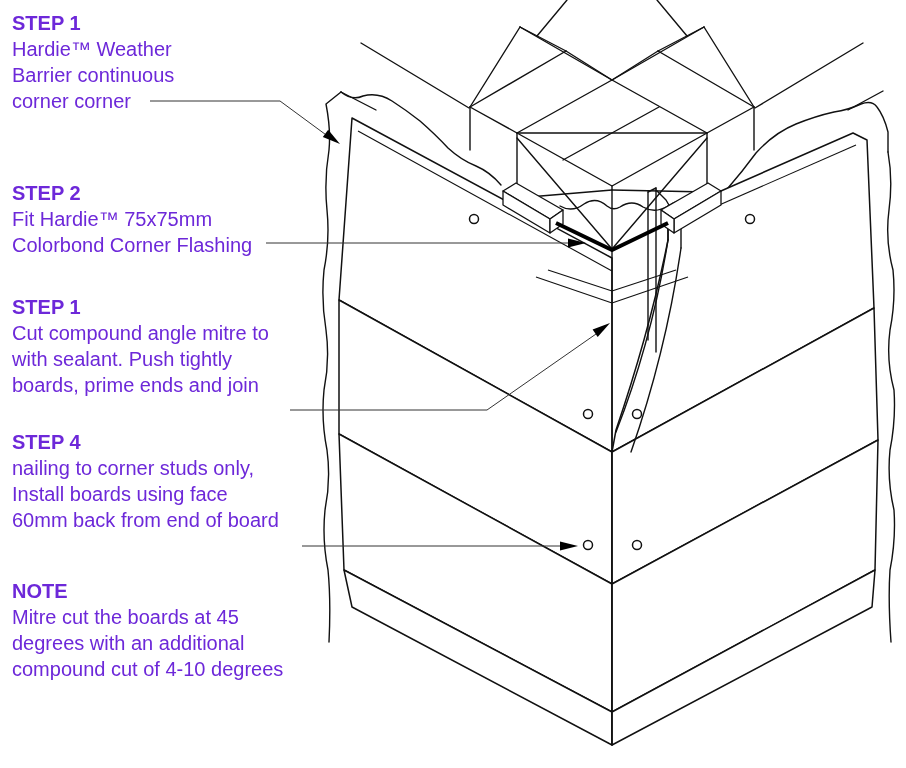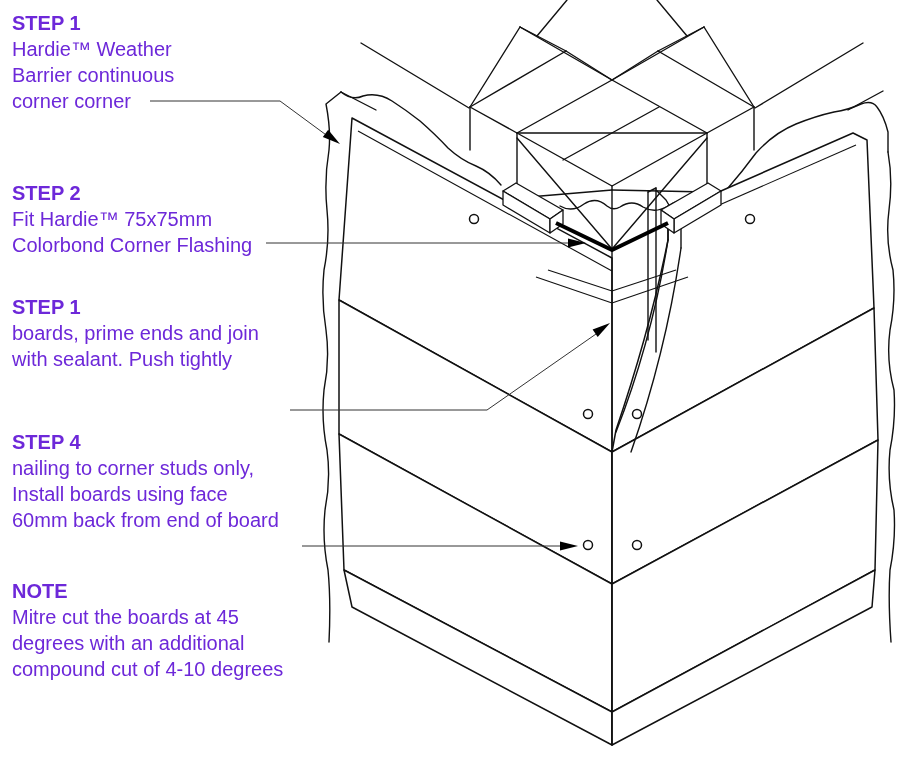--- a/index.html
+++ b/index.html
@@ -31,22 +31,23 @@
   </div>
 
   <div class="step-block" style="top:180px">
     <div class="step-title">STEP 2</div>
     <div class="step-line">Fit Hardie™ 75x75mm</div>
     <div class="step-line">Colorbond Corner Flashing</div>
   </div>
 
   <div class="step-block" style="top:294px">
     <div class="step-title">STEP 1</div>
+    <div class="step-line">Cut compound angle mitre to</div>
+    <div class="step-line">with sealant. Push tightly</div>
     <div class="step-line">boards, prime ends and join</div>
-    <div class="step-line">with sealant. Push tightly</div>
   </div>
 
   <div class="step-block" style="top:429px">
     <div class="step-title">STEP 4</div>
     <div class="step-line">nailing to corner studs only,</div>
     <div class="step-line">Install boards using face</div>
     <div class="step-line">60mm back from end of board</div>
   </div>
 
   <div class="step-block" style="top:578px">

